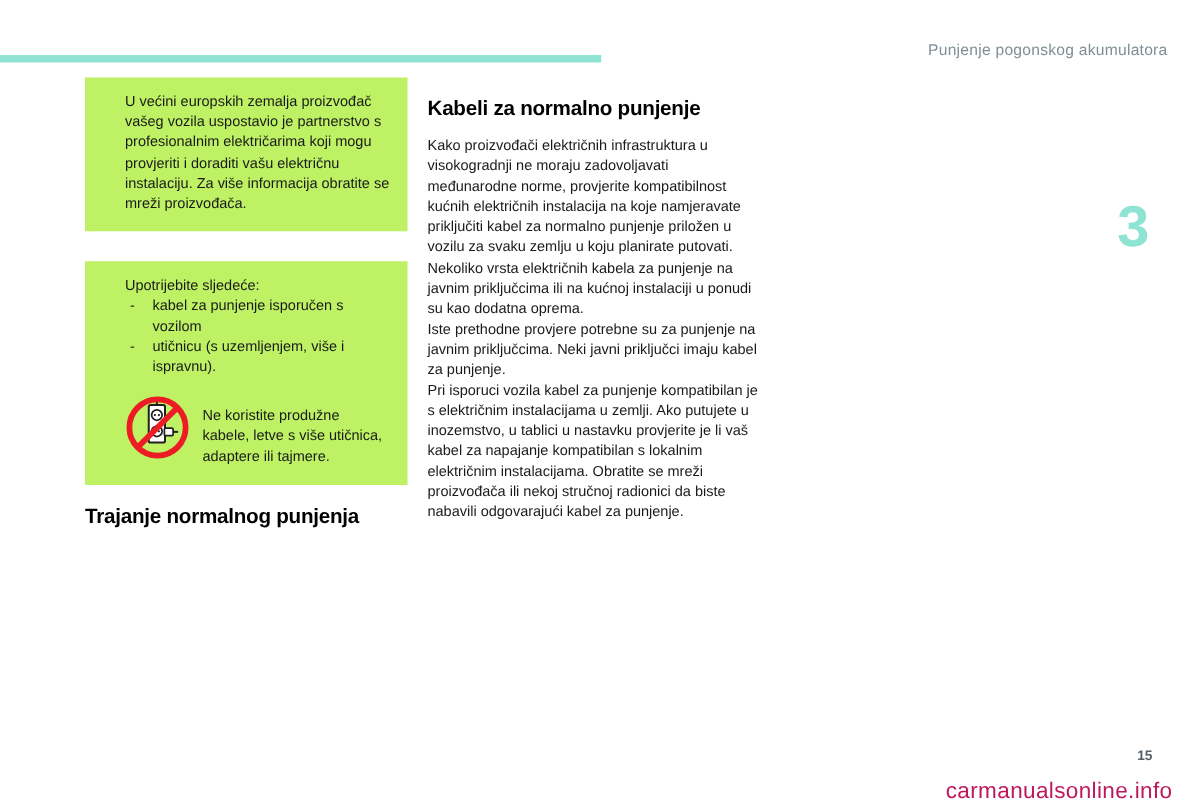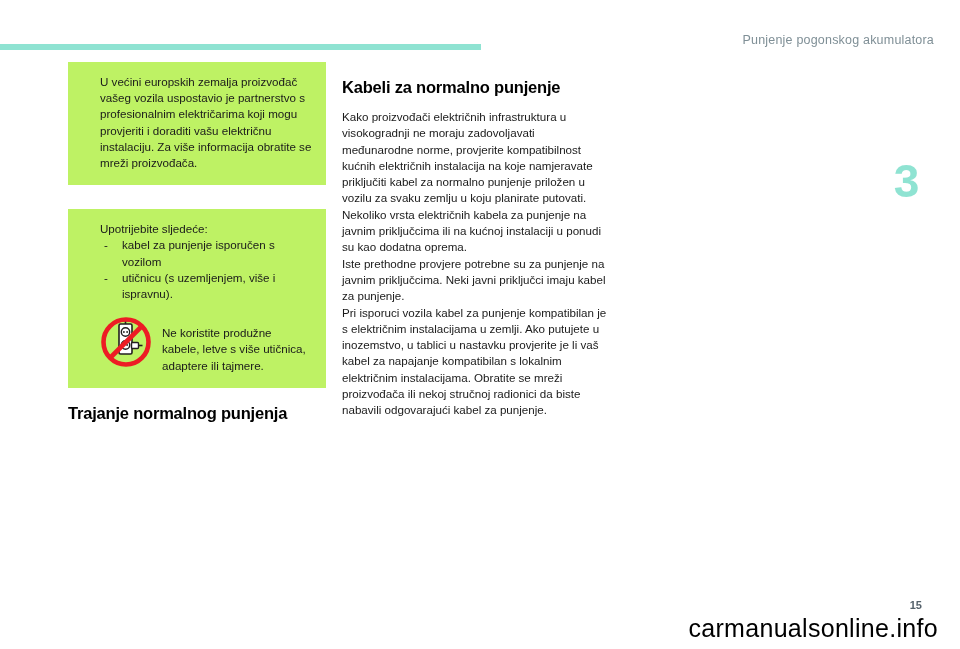--- a/index.html
+++ b/index.html
@@ -178,22 +178,22 @@
     right: 38px;
     bottom: 38px;
     font-size: 11px;
     font-weight: 700;
     color: #55626b;
   }
   .watermark {
     position: absolute;
     right: 22px;
     bottom: 6px;
-    font-size: 25px;
-    color: #000000;
+    font-size: 18px;
+    color: #be185d;
     letter-spacing: .3px;
     white-space: nowrap;
   }
 </style>
 </head>
 <body>
 
 <div class="header-rule"></div>
 <div class="header-title">Punjenje pogonskog akumulatora</div>
 

